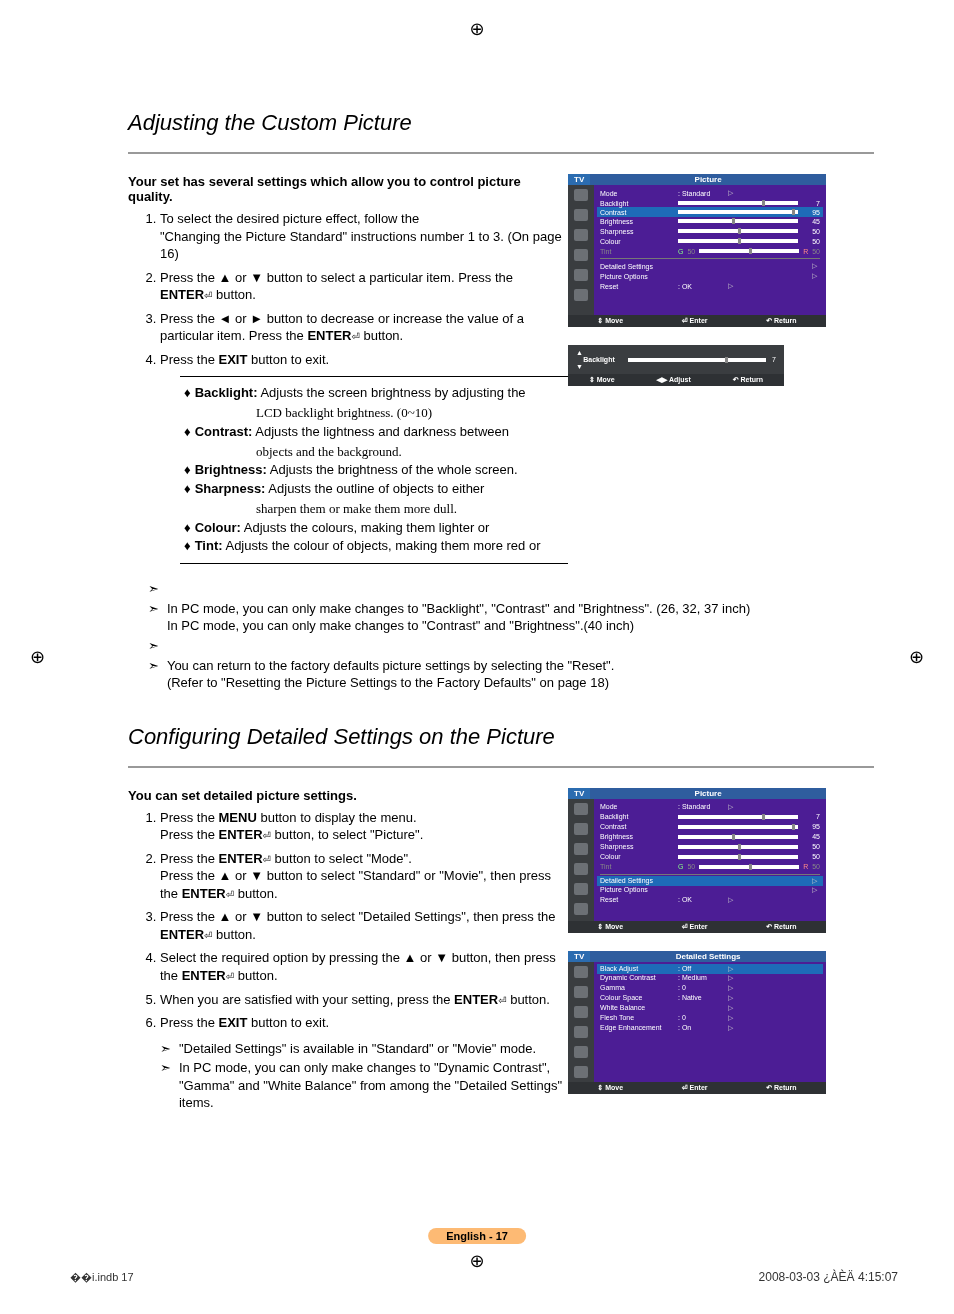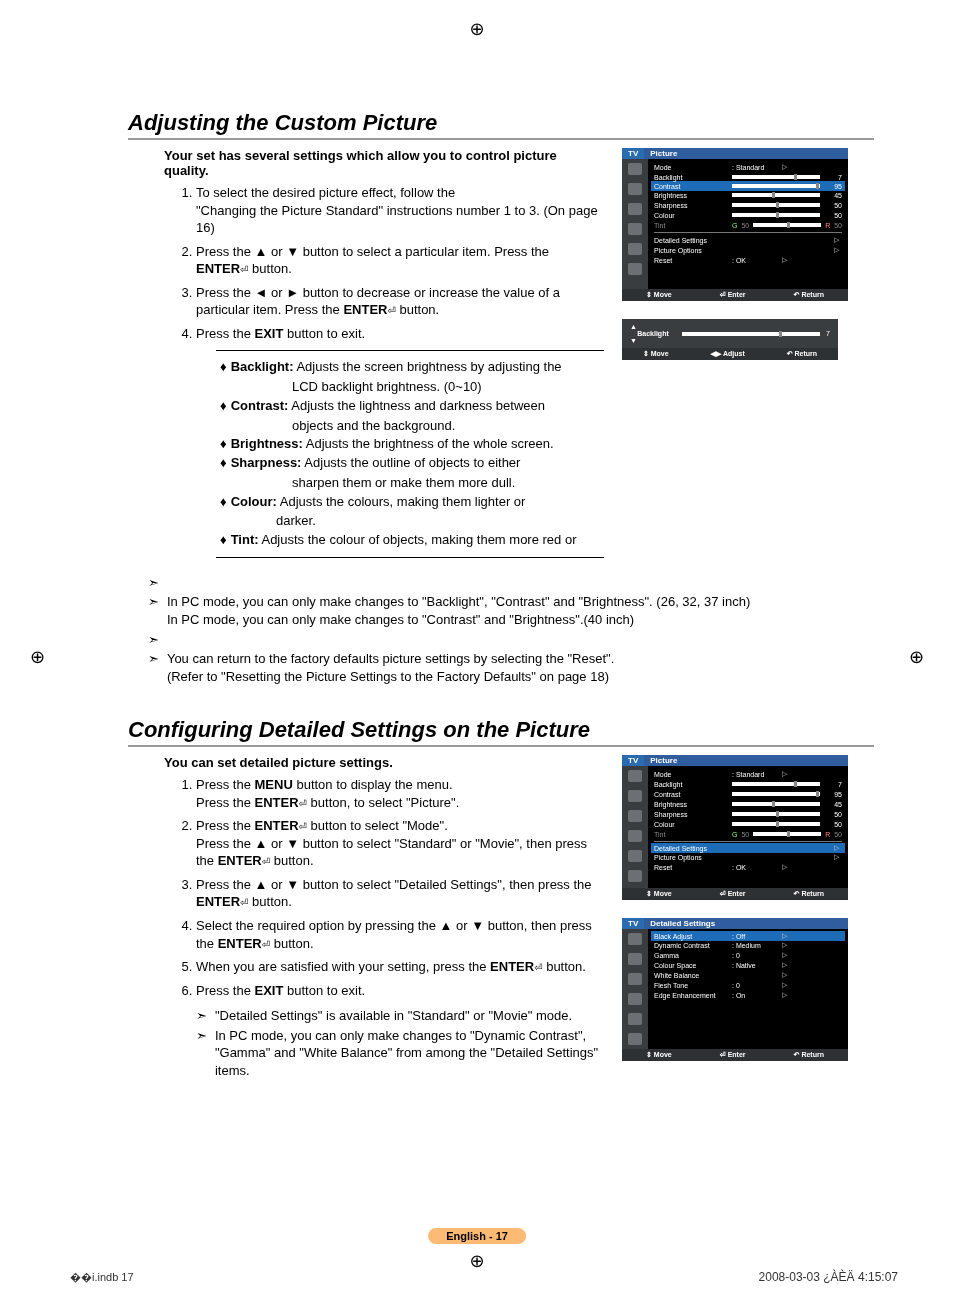--- a/index.html
+++ b/index.html
@@ -18,50 +18,50 @@
   }
   .crop-mark-left, .crop-mark-right {
     position: absolute; top: 50%; transform: translateY(-50%); font-size: 18px;
   }
   .crop-mark-left { left: 30px; }
   .crop-mark-right { right: 30px; }
   .content {
     position: absolute; left: 128px; right: 80px; top: 110px;
   }
   .section-title {
-    font-size: 22px; font-weight: bold; font-style: italic; margin-bottom: 8px;
-    border-bottom: 2px solid #999; padding-bottom: 2px;
+    font-size: 22px; font-weight: normal; font-style: italic; margin-bottom: 20px;
+    border-bottom: 2px solid #999; padding-bottom: 16px;
   }
   .col-wrap {
-    display: flex; gap: 18px; margin-top: 8px; margin-left: 36px;
+    display: flex; margin-top: 8px;
   }
   .text-col { flex: 1 1 auto; max-width: 440px; }
   .osd-col { flex: 0 0 230px; display:flex; flex-direction:column; gap:18px;}
   .intro {
     font-weight: bold; font-size: 13px; margin-bottom: 6px;
   }
   ol.steps { list-style: decimal; padding-left: 32px; }
   ol.steps > li { margin-bottom: 6px; line-height: 1.35; }
   .sub-indent { padding-left: 0; display:block;}
   .bullet-box {
     border-top: 1px solid #000; border-bottom:1px solid #000; padding:6px 4px; margin: 8px 0 8px 20px;
   }
   .bullet-box .brow { display:flex; gap:4px; margin:2px 0; line-height:1.3;}
   .bullet-box .brow .dia { flex:0 0 auto;}
   .bullet-box .text { flex:1;}
-  .bullet-box .hang { padding-left: 72px; }
+  .bullet-box .hang { padding-left: 72px; font-family: Liberation Serif, serif; }
   .arrow-note { display:flex; gap:8px; margin:2px 0 2px 20px; line-height:1.35;}
   .arrow-note .ar { flex:0 0 auto;}
   .osd-panel {
-    background:#000000; color:#fff; font-size:8px; position:relative;
-    width: 226px;
+    background:#4c1d95; color:#fff; font-size:8px; position:relative;
+    width: 258px;
   }
   .osd-tabs { display:flex; font-weight:bold; font-size:8px;}
   .osd-tab-left { background:#2b6cb0; padding:1px 6px;}
-  .osd-tab-right { background:#2f5d9e; flex:1; padding:1px 6px;}
+  .osd-tab-right { background:#2f5d9e; flex:1; text-align:center; padding:1px 6px;}
   .osd-body { display:flex; }
   .osd-icons { width:26px; background:#3a3d40; display:flex; flex-direction:column; align-items:center; padding:4px 0; gap:8px;}
   .osd-icons .ic { width:14px; height:12px; background:#6c7075; border-radius:2px;}
   .osd-main { flex:1; padding:3px 6px 6px 6px;}
   .osd-row { display:flex; align-items:center; gap:4px; height:10px;font-size:7px;}
   .osd-row .lab { width:74px;}
   .osd-row .val { width:46px; color:#fff;}
   .osd-row .num { width:18px; text-align:right;}
   .osd-row .tri { width:8px; color:#ccc; font-size:7px;}
   .osd-slider { flex:1; height:4px; background:#fff; position:relative;}
@@ -138,21 +138,20 @@
               </div>
             <div class="brow">
                 <span class="dia">♦</span>
                 <div class="text"><b>Sharpness:</b><span> Adjusts the outline of objects to either</span></div>
               </div>
             <div class="hang">sharpen them or make them more dull.</div>
             <div class="brow">
                 <span class="dia">♦</span>
                 <div class="text"><b>Colour:</b><span> Adjusts the colours, making them lighter or</span></div>
               </div>
-            <div class="hang" style="padding-left:56px">darker.</div>
             <div class="brow">
                 <span class="dia">♦</span>
                 <div class="text"><b>Tint:</b><span> Adjusts the colour of objects, making them more red or</span></div>
               </div>
           </div>
         </li>
       </ol>
     </div>
 
     <div class="osd-col">

